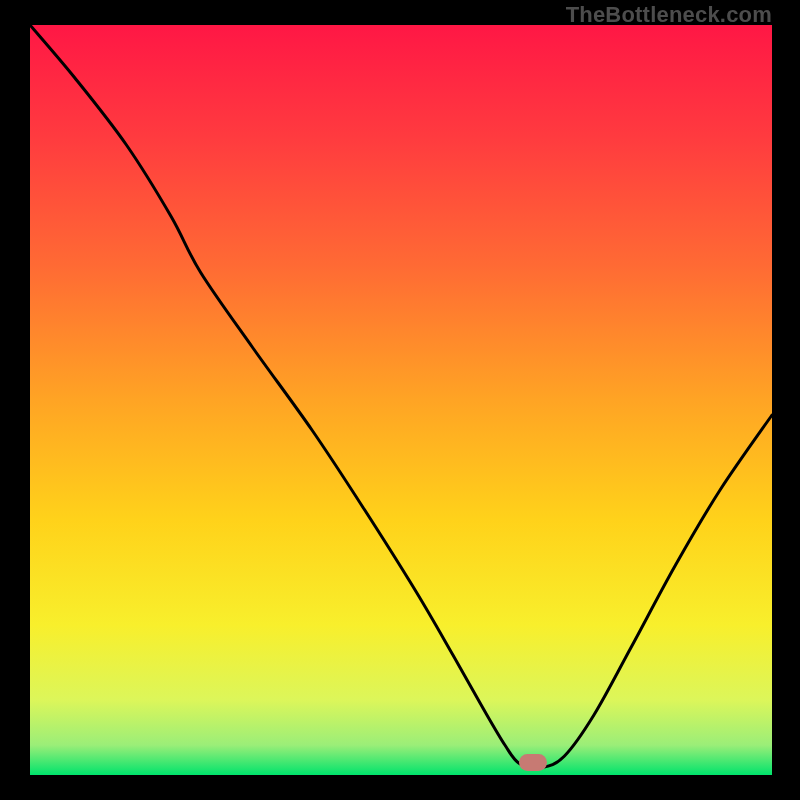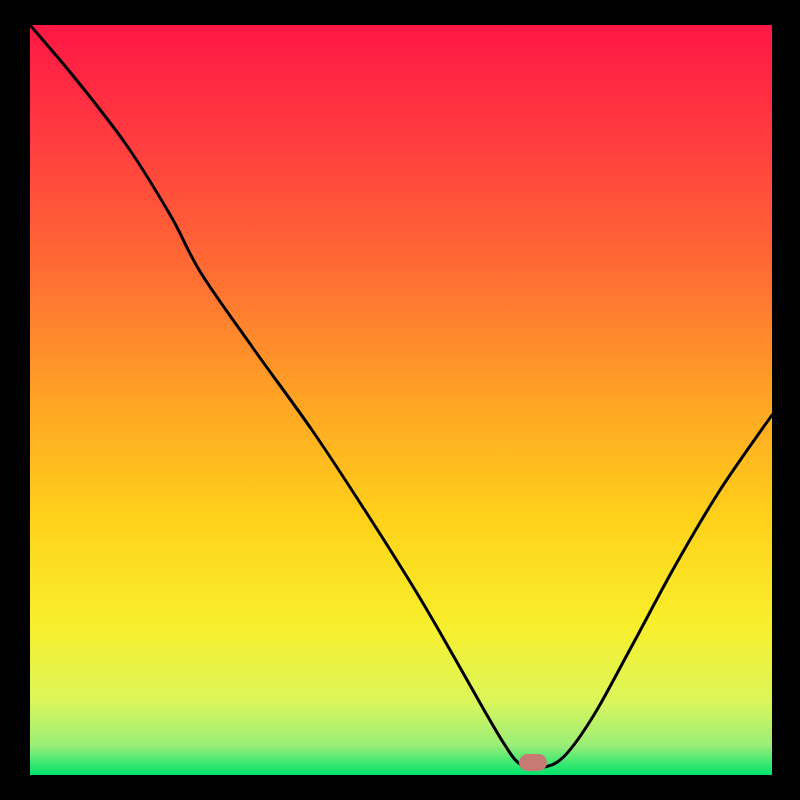--- a/index.html
+++ b/index.html
@@ -66,14 +66,15 @@
     </svg>
 
     <svg class="curve" id="curve-svg" preserveAspectRatio="none" viewBox="0 0 742 750">
       <path id="curve-path" fill="none" stroke-width="3" stroke-linecap="round" stroke-linejoin="round" d="M 0 0 C 7.419999999999999 8.749999999999995, 28.443333333333328 32.49999999999996, 44.519999999999996 52.499999999999964 C 60.596666666666664 72.49999999999997, 80.38333333333334 96.87500000000003, 96.46000000000001 120.00000000000003 C 112.53666666666668 143.12500000000003, 128.61333333333332 170, 140.98 191.25 C 153.34666666666666 212.5, 157.05666666666667 225.62499999999997, 170.66 247.49999999999997 C 184.26333333333332 269.375, 204.05 296.25000000000006, 222.6 322.50000000000006 C 241.14999999999998 348.75000000000006, 263.40999999999997 378.125, 281.96 405 C 300.51 431.875, 316.5866666666667 456.875, 333.90000000000003 483.75 C 351.21333333333337 510.625, 371.00000000000006 541.875, 385.84000000000003 566.25 C 400.68 590.625, 411.80999999999995 610.625, 422.93999999999994 630 C 434.06999999999994 649.375, 443.9633333333333 667.5, 452.62 682.5 C 461.2766666666667 697.5, 468.69666666666666 710.625, 474.88 720 C 481.06333333333333 729.375, 483.5366666666667 735, 489.72 738.75 C 495.90333333333336 742.5, 504.55999999999995 743.75, 511.97999999999996 742.5 C 519.4 741.25, 525.5833333333334 740, 534.24 731.25 C 542.8966666666666 722.5, 552.79 708.125, 563.92 690 C 575.05 671.875, 587.4166666666667 647.5, 601.0200000000001 622.5 C 614.6233333333334 597.5, 630.6999999999999 566.25, 645.54 540 C 660.38 513.75, 673.9833333333333 490, 690.0600000000001 465 C 706.1366666666668 440, 733.3433333333334 402.5, 742 390" stroke="#000000"></path>
     </svg>
 
     <div class="marker" id="marker" style="width: 28px; height: 17px; left: 489.076px; top: 728.75px; background: rgb(199, 122, 115);"></div>
 
   </div>
 
+  <div class="watermark" id="watermark" style="right: 28px; top: 2px; font-size: 22px;">TheBottleneck.com</div>
 
 </div>
 
 </body></html>

